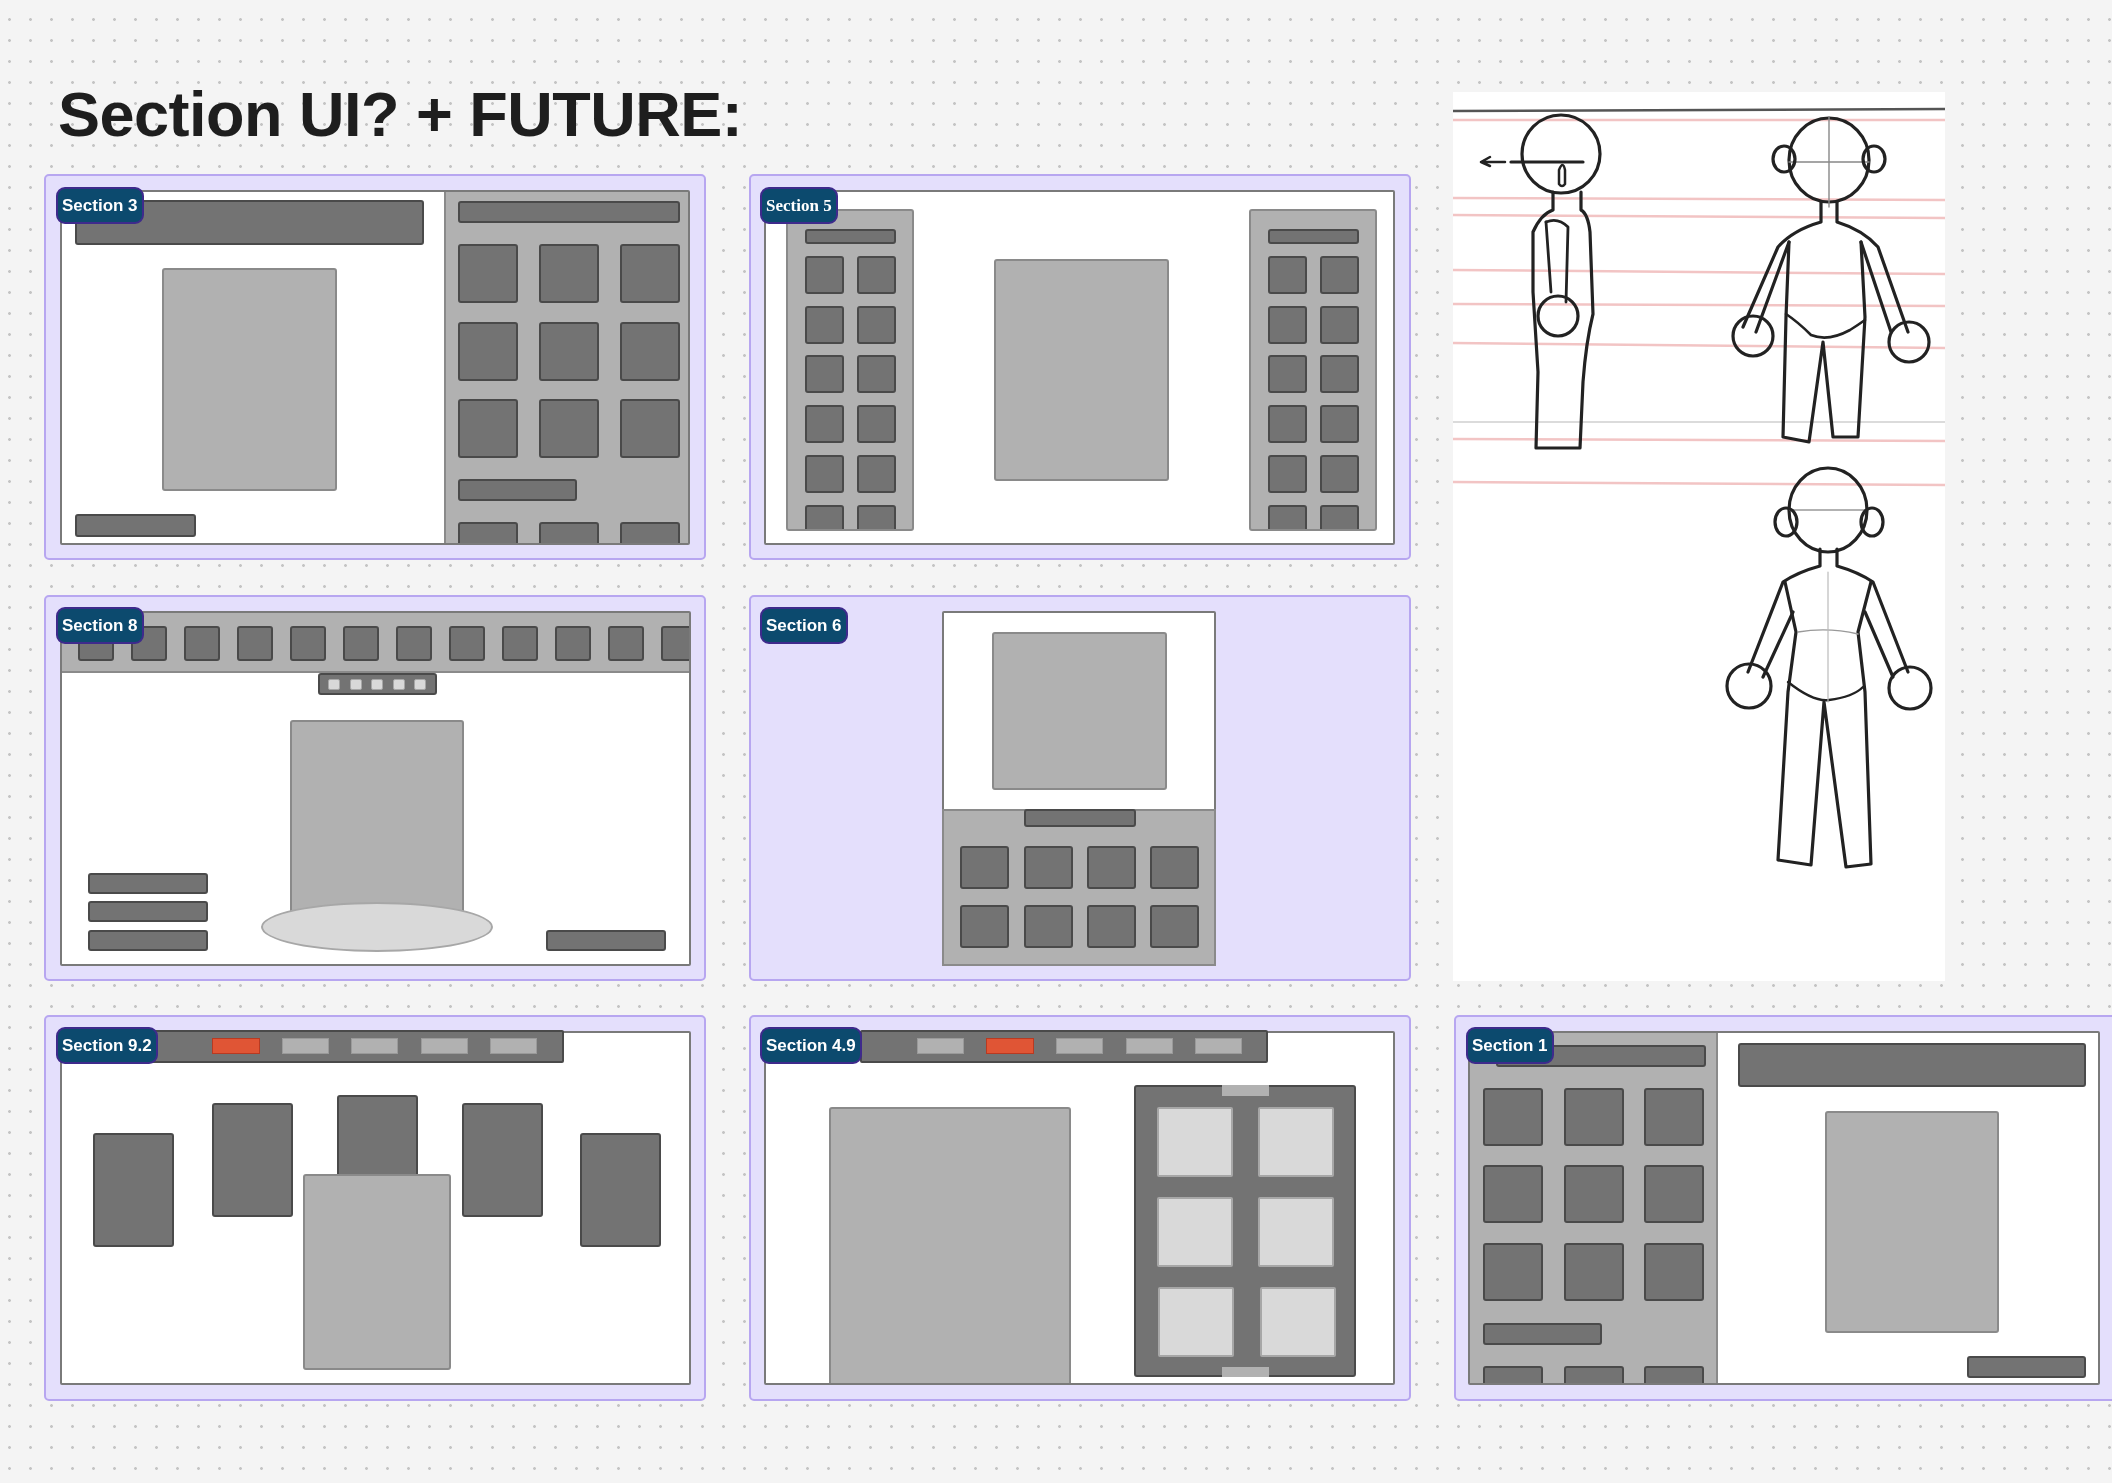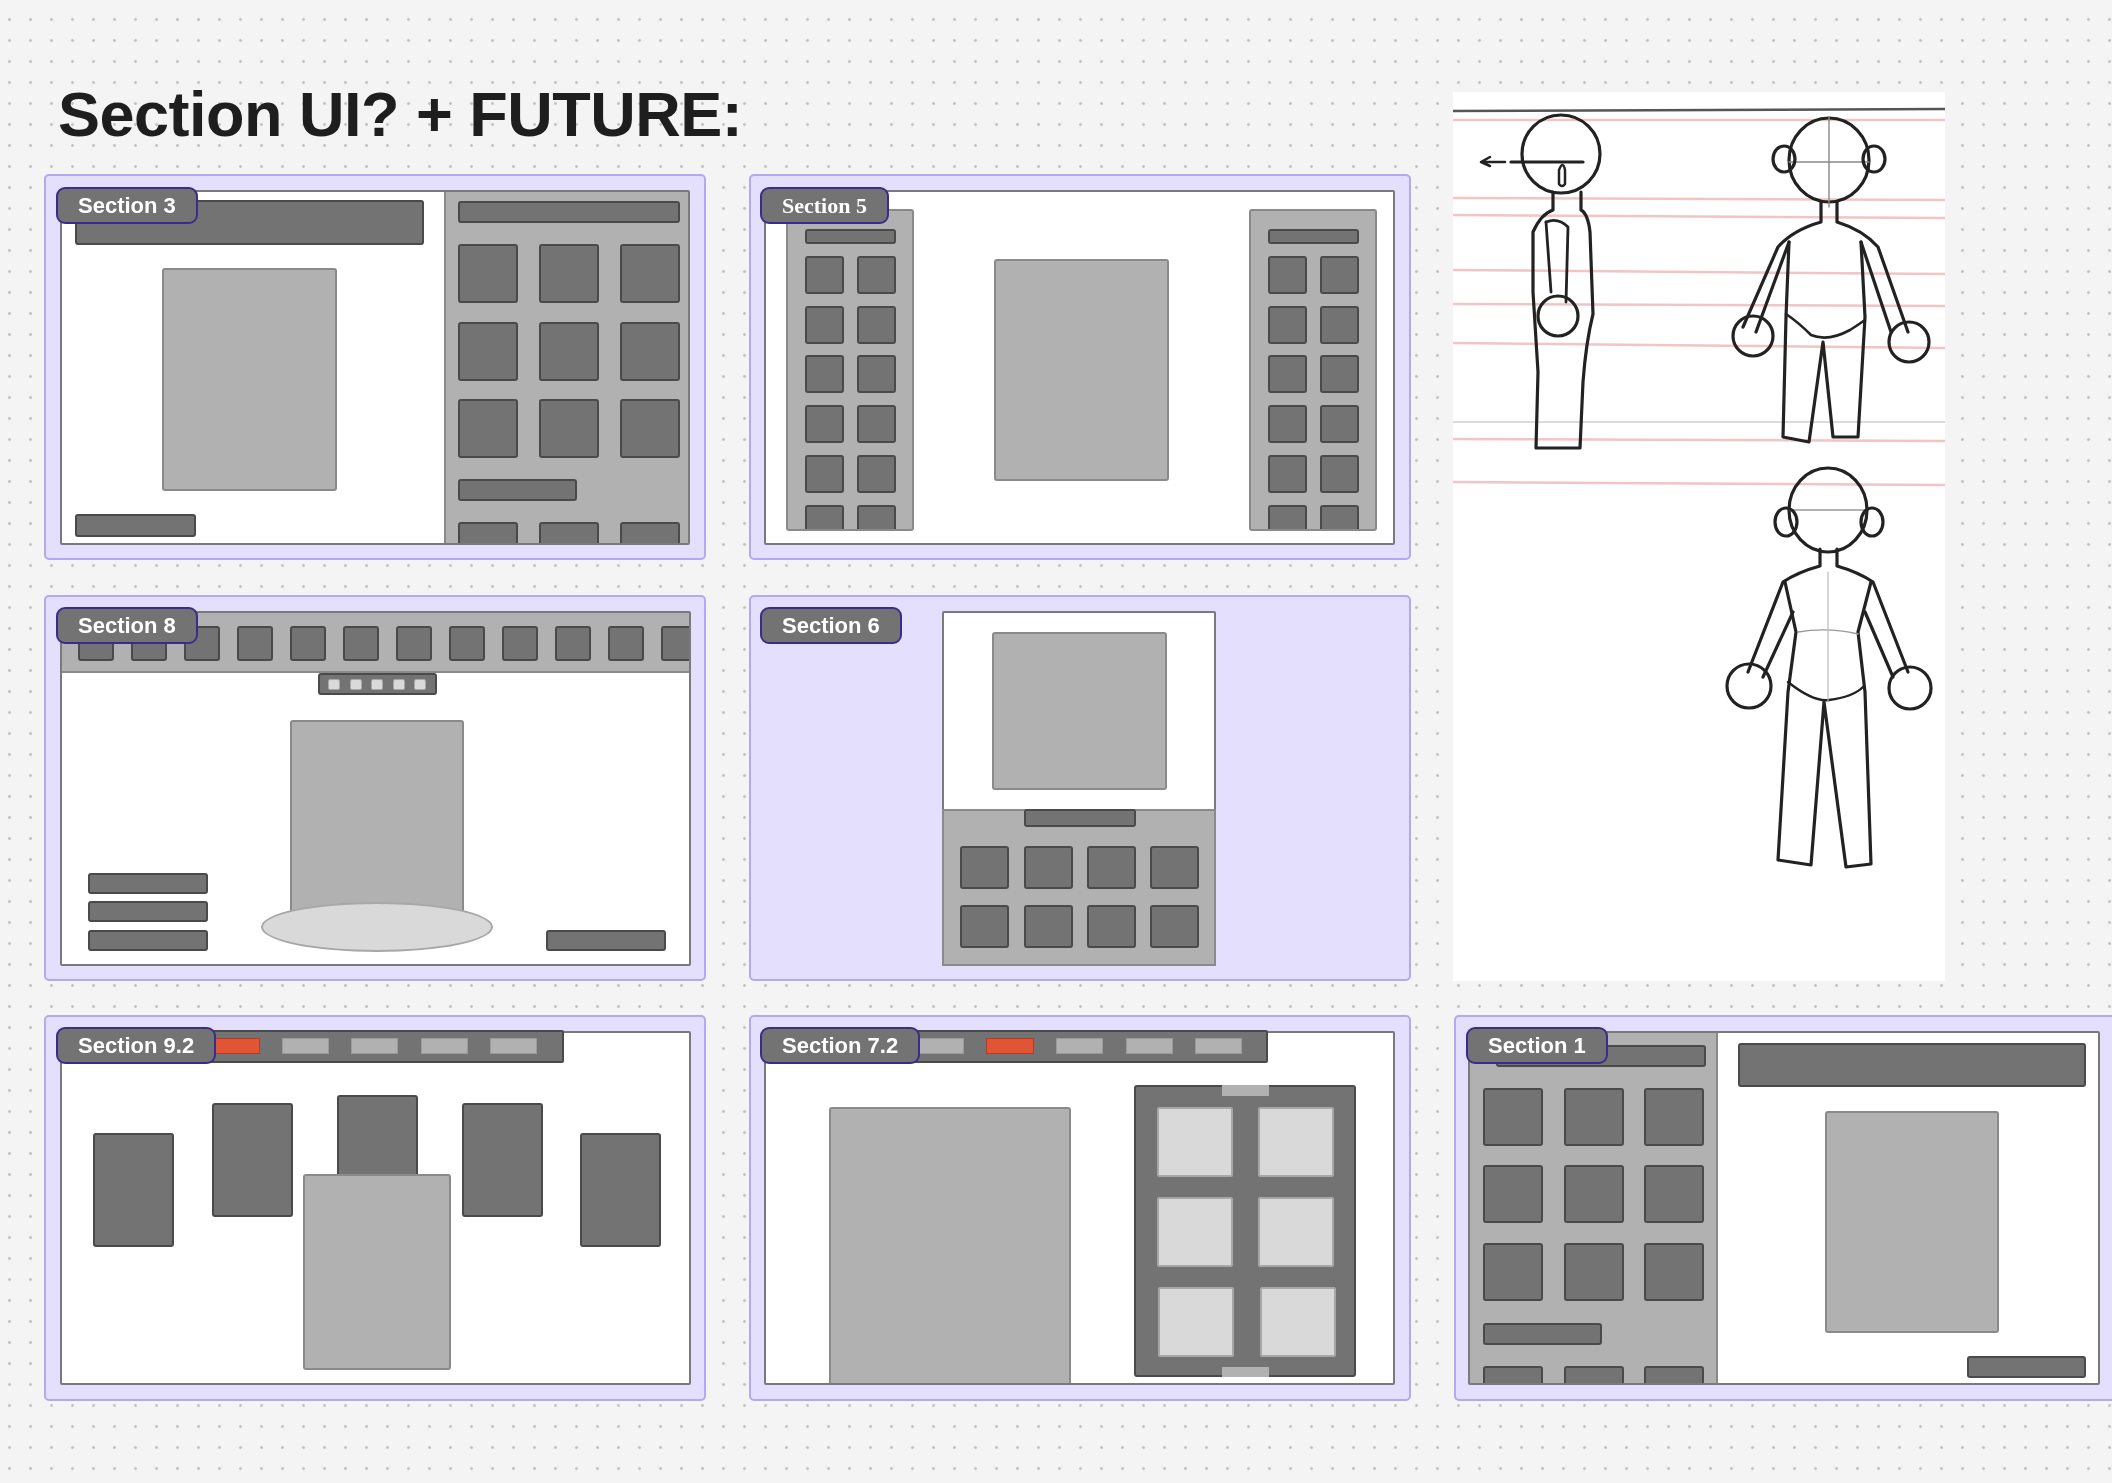--- a/index.html
+++ b/index.html
@@ -7,21 +7,21 @@
     width:2112px;height:1483px;position:relative;overflow:hidden;
     background-color:#f4f4f4;
     background-image:radial-gradient(circle,#c4c4c4 1.2px,transparent 1.6px);
     background-size:21px 21px;
     background-position:-1px 9px;
     font-family:"Liberation Sans",sans-serif;
   }
   .abs{position:absolute;box-sizing:border-box;}
   .title{position:absolute;left:58px;top:78px;font-size:63px;font-weight:bold;color:#1e1e1e;letter-spacing:-0.5px;white-space:nowrap;font-family:"Liberation Sans",sans-serif;}
   .frame{position:absolute;box-sizing:border-box;background:#e4dffc;border:2px solid #b7a6f0;border-radius:5px;}
-  .badge{position:absolute;box-sizing:border-box;background:#737373;border:2px solid #3e2a8c;border-radius:9px;color:#fff;font-size:22px;font-weight:bold;line-height:33px;padding:0 20px;height:37px;white-space:nowrap;z-index:5;font-family:"Liberation Sans",sans-serif;}
+  .badge{position:absolute;box-sizing:border-box;background:#0c4a6e;border:2px solid #3e2a8c;border-radius:9px;color:#fff;font-size:17px;font-weight:bold;line-height:33px;padding:0 4px;height:37px;white-space:nowrap;z-index:5;font-family:"Liberation Sans",sans-serif;}
   .white{background:#fff;border:2px solid #7a7a7a;border-radius:2px;}
   .lg{background:#b1b1b1;border:2px solid #8a8a8a;border-radius:3px;}
   .pan{background:#b1b1b1;border:2px solid #8a8a8a;}
   .dk{background:#737373;border:2px solid #4a4a4a;border-radius:3px;}
   .vl{background:#d9d9d9;border:2px solid #a7a7a7;border-radius:2px;}
   .tab{background:#b1b1b1;border:1px solid #9a9a9a;}
   .tab-red{background:#e05535;border:1px solid #b83a22;}
   .clip{overflow:hidden;}
   .sketch{position:absolute;left:1453px;top:92px;width:492px;height:889px;background:#fff;}
 </style>
@@ -171,21 +171,21 @@
     <div class="abs" style="left:86px;top:280px;width:47px;height:10px;background:#b1b1b1;"></div>
   </div>
 </div>
 <div class="abs dk" style="left:860px;top:1030px;width:408px;height:33px;border-radius:2px;">
   <div class="abs tab" style="left:55px;top:6px;width:47px;height:16px;"></div>
   <div class="abs tab-red" style="left:124px;top:6px;width:48px;height:16px;"></div>
   <div class="abs tab" style="left:194px;top:6px;width:47px;height:16px;"></div>
   <div class="abs tab" style="left:264px;top:6px;width:47px;height:16px;"></div>
   <div class="abs tab" style="left:333px;top:6px;width:47px;height:16px;"></div>
 </div>
-<div class="badge" style="left:760px;top:1027px;">Section 7.2</div>
+<div class="badge" style="left:760px;top:1027px;">Section 4.9</div>
 
 <div class="frame" style="left:1454px;top:1015px;width:680px;height:386px;"></div>
 <div class="abs white clip" style="left:1468px;top:1031px;width:632px;height:354px;">
   <div class="abs pan clip" style="left:-2px;top:-2px;width:250px;height:358px;">
     <div class="abs dk" style="left:26px;top:12px;width:210px;height:22px;"></div>
     <div class="abs dk" style="left:13px;top:55px;width:60px;height:58px;"></div>
     <div class="abs dk" style="left:94px;top:55px;width:60px;height:58px;"></div>
     <div class="abs dk" style="left:174px;top:55px;width:60px;height:58px;"></div>
     <div class="abs dk" style="left:13px;top:132px;width:60px;height:58px;"></div>
     <div class="abs dk" style="left:94px;top:132px;width:60px;height:58px;"></div>

